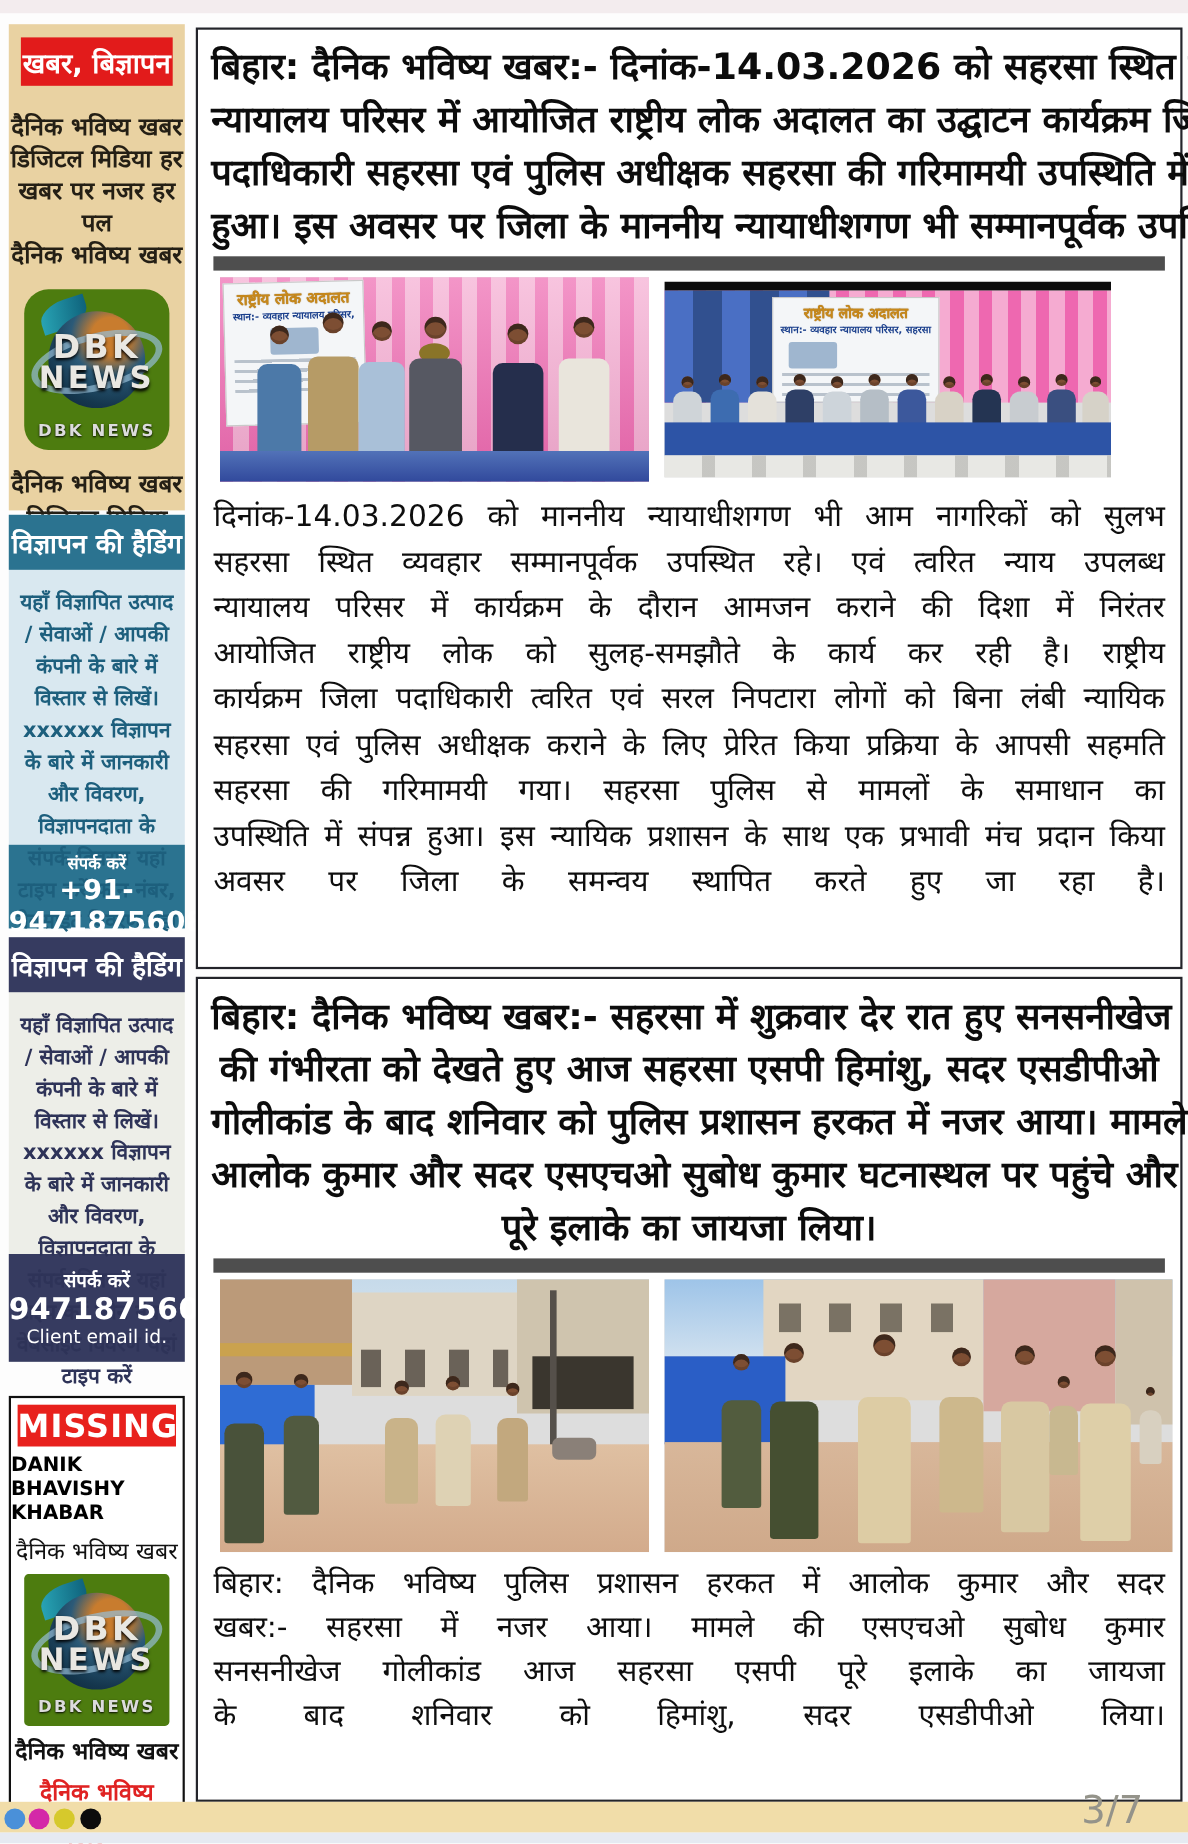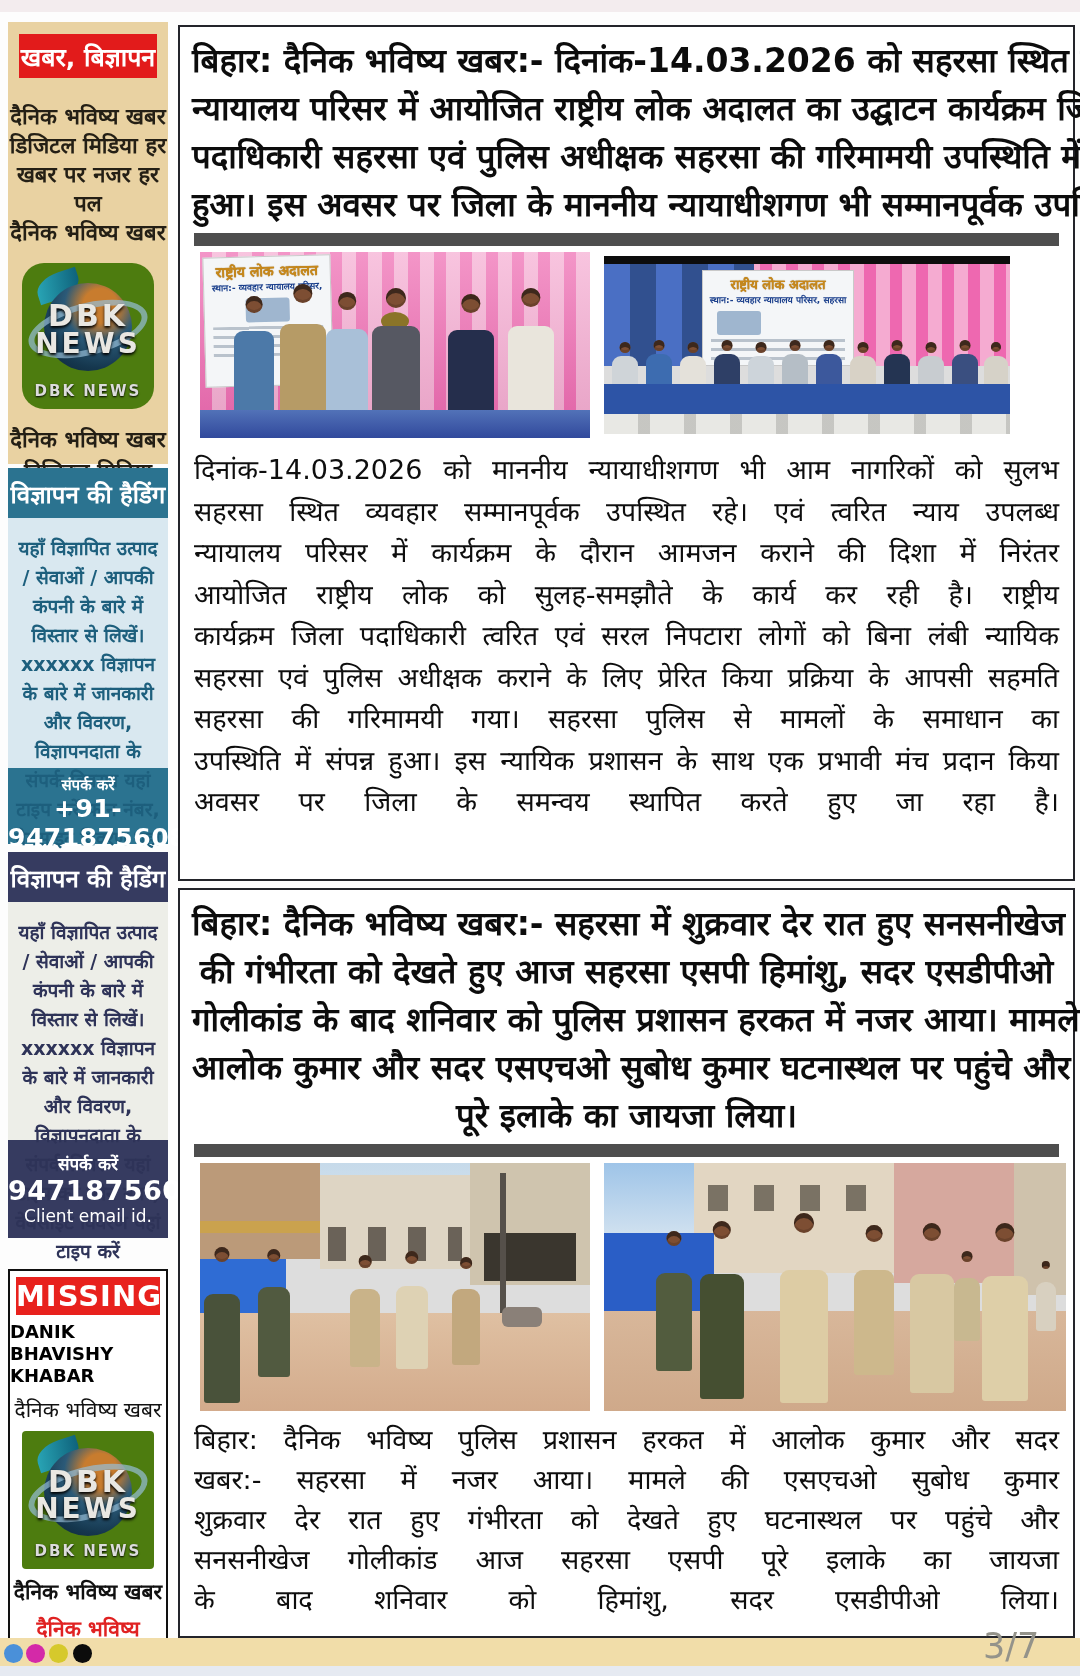--- a/index.html
+++ b/index.html
@@ -387,21 +387,20 @@
         <div class="fig" style="left:432px;bottom:80px;width:20px;height:70px;--c:#d8d0c0;">
             <i class="hd"></i>
             <i class="bd"></i>
           </div>
       </div>
     </div>
 
     <div class="body-lines body2">
         <div class="b-line">बिहार: दैनिक भविष्य पुलिस प्रशासन हरकत में आलोक कुमार और सदर</div>
         <div class="b-line">खबर:- सहरसा में नजर आया। मामले की एसएचओ सुबोध कुमार</div>
-        <div class="b-line">शुक्रवार देर रात हुए गंभीरता को देखते हुए घटनास्थल पर पहुंचे और</div>
         <div class="b-line">सनसनीखेज गोलीकांड आज सहरसा एसपी पूरे इलाके का जायजा</div>
         <div class="b-line">के बाद शनिवार को हिमांशु, सदर एसडीपीओ लिया।</div>
       </div>
   </article>
 
   <div class="tanstrip"></div>
   <div class="dot" style="left:4px;background:#4a90d9;"></div>
   <div class="dot" style="left:26px;background:#d429a8;"></div>
   <div class="dot" style="left:49px;background:#d6c92c;"></div>
   <div class="dot" style="left:73px;background:#0c0c0c;"></div>

